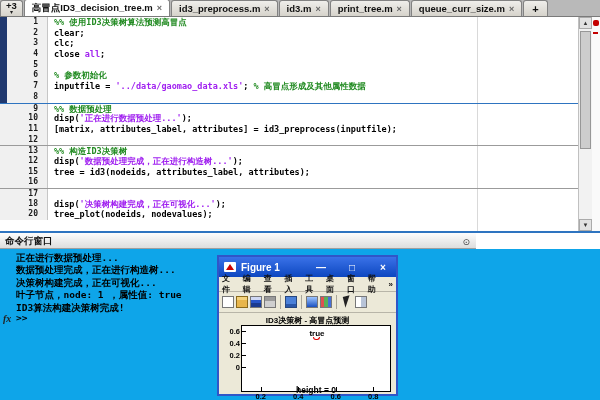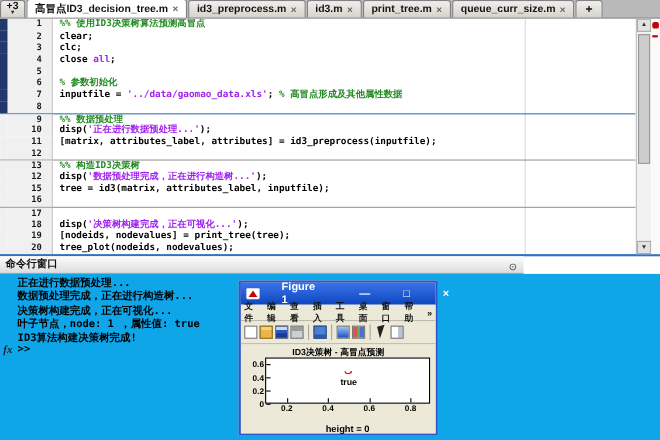--- a/index.html
+++ b/index.html
@@ -66,21 +66,21 @@
     font-size:9.5px; font-weight:bold; color:#000; line-height:12.4px; white-space:pre; }
   .fx { position:absolute; left:3px; top:64px; font-family:Liberation Serif, serif;
     font-style:italic; font-weight:bold; font-size:10px; color:#222; }
   .prompt { position:absolute; left:16px; top:63px;
     font-family:"DejaVu Sans Mono",monospace; font-size:9.5px; font-weight:bold; }
 
   
   .fig { position:absolute; left:217px; top:255px; width:181px; height:141px;
     border:2px solid #3056c8; background:#ece9d8; z-index:10; }
   .ftitle { height:20px; background:linear-gradient(#3a72e8,#0d47c0); color:#fff;
-    display:flex; align-items:center; padding:0 5px; gap:20px;
+    display:flex; align-items:center; padding:0 5px; gap:5px;
     font-size:10px; font-weight:bold; }
   .fmicon { width:12px; height:10px; background:#fff; border-radius:1px; position:relative; flex:0 0 auto; }
   .fmicon::after { content:""; position:absolute; left:2px; top:2px;
     border-left:4px solid transparent; border-right:4px solid transparent;
     border-bottom:6px solid #c00; }
   .fspace { flex:1; }
   .fbtn { width:16px; text-align:center; font-size:10px; font-weight:bold; color:#fff; }
   .fmenu { height:15px; background:#ece9d8; border-bottom:1px solid #b8b5a8;
     display:flex; align-items:center; gap:5px; padding:0 3px;
     font-size:8px; font-weight:bold; color:#111; }
@@ -97,21 +97,21 @@
   .ic-colorbar { background:linear-gradient(#9cc4ff,#1a50c0); }
   .ic-legend { background:linear-gradient(90deg,#e05050 33%,#58b058 33% 66%,#4870d8 66%); }
   .ic-cursor { border:none; width:12px; height:12px; }
   .ic-cursor::after { content:""; position:absolute; left:3px; top:0;
     border-right:7px solid transparent; border-top:11px solid #222;
     transform:rotate(-14deg); }
   .ic-panel { background:linear-gradient(90deg,#fff 55%,#b8c4d8 55%); }
 
   .fplot { position:relative; height:81px; background:#ece9d8; }
   .ptitle { text-align:center; font-size:8px; font-weight:bold; color:#000; padding-top:2px; }
-  .axes { position:absolute; left:22px; top:12px; width:150px; height:42px;
+  .axes { position:absolute; left:22px; top:12px; width:150px; height:67px;
     background:#fff; border:1px solid #000; }
   .ytlab { position:absolute; left:-17px; width:15px; text-align:right;
     font-size:7.5px; font-weight:bold; color:#000; }
   .ytick { position:absolute; left:0; width:4px; height:1px; background:#000; }
   .xtlab { position:absolute; bottom:-10px; width:20px; margin-left:-10px; text-align:center;
     font-size:7.5px; font-weight:bold; color:#000; }
   .xtick { position:absolute; bottom:0; width:1px; height:4px; background:#000; }
   .xlabel { position:absolute; left:22px; top:72px; width:150px; text-align:center;
     font-size:8.5px; font-weight:bold; color:#000; }
   .nodelab { position:absolute; width:30px; margin-left:-15px; text-align:center;
@@ -224,40 +224,35 @@
         <div class="lcode"><span class="tk-sec">%% 构造ID3决策树</span></div>
       </div>
       <div class="erow">
         <div class="bp"></div>
         <div class="lnum">12</div>
         <div class="lcode"><span class="tk-code">disp(</span><span class="tk-str">'数据预处理完成，正在进行构造树...'</span><span class="tk-code">);</span></div>
       </div>
       <div class="erow">
         <div class="bp"></div>
         <div class="lnum">15</div>
-        <div class="lcode"><span class="tk-code">tree = id3(matrix, attributes_label, inputfile);</span></div>
+        <div class="lcode"><span class="tk-code">tree = id3(nodeids, attributes_label, attributes);</span></div>
       </div>
       <div class="erow">
         <div class="bp"></div>
         <div class="lnum">16</div>
         <div class="lcode"></div>
       </div>
       <div class="erow div-gray">
         <div class="bp"></div>
         <div class="lnum">17</div>
       </div>
       <div class="erow">
         <div class="bp"></div>
         <div class="lnum">18</div>
         <div class="lcode"><span class="tk-code">disp(</span><span class="tk-str">'决策树构建完成，正在可视化...'</span><span class="tk-code">);</span></div>
-      </div>
-      <div class="erow">
-        <div class="bp"></div>
-        <div class="lnum">19</div>
-        <div class="lcode"><span class="tk-code">[nodeids, nodevalues] = print_tree(tree);</span></div>
       </div>
       <div class="erow">
         <div class="bp"></div>
         <div class="lnum">20</div>
         <div class="lcode"><span class="tk-code">tree_plot(nodeids, nodevalues);</span></div>
       </div>
     </div>
 
   <div class="vsb">
     <div class="sba up">▲</div>
@@ -326,20 +321,20 @@
           <div class="ytlab" style="top: 36.9639px;">0</div>
           <div class="ytick" style="top: 40.9639px;"></div>
           <div class="xtlab" style="left: 18.75px;">0.2</div>
           <div class="xtick" style="left: 18.75px;"></div>
           <div class="xtlab" style="left: 56.25px;">0.4</div>
           <div class="xtick" style="left: 56.25px;"></div>
           <div class="xtlab" style="left: 93.75px;">0.6</div>
           <div class="xtick" style="left: 93.75px;"></div>
           <div class="xtlab" style="left: 131.25px;">0.8</div>
           <div class="xtick" style="left: 131.25px;"></div>
-          <div class="nodelab" style="left: 75px; top: 17px;">true</div>
+          <div class="nodelab" style="left: 75px; top: 3px;">true</div>
           <div class="nodearc" style="left: 75px; top: 10.8434px;"></div>
         </div>
       <div class="xlabel">height = 0</div>
     </div>
   </div>
 
 </div>
 
 </body></html>

